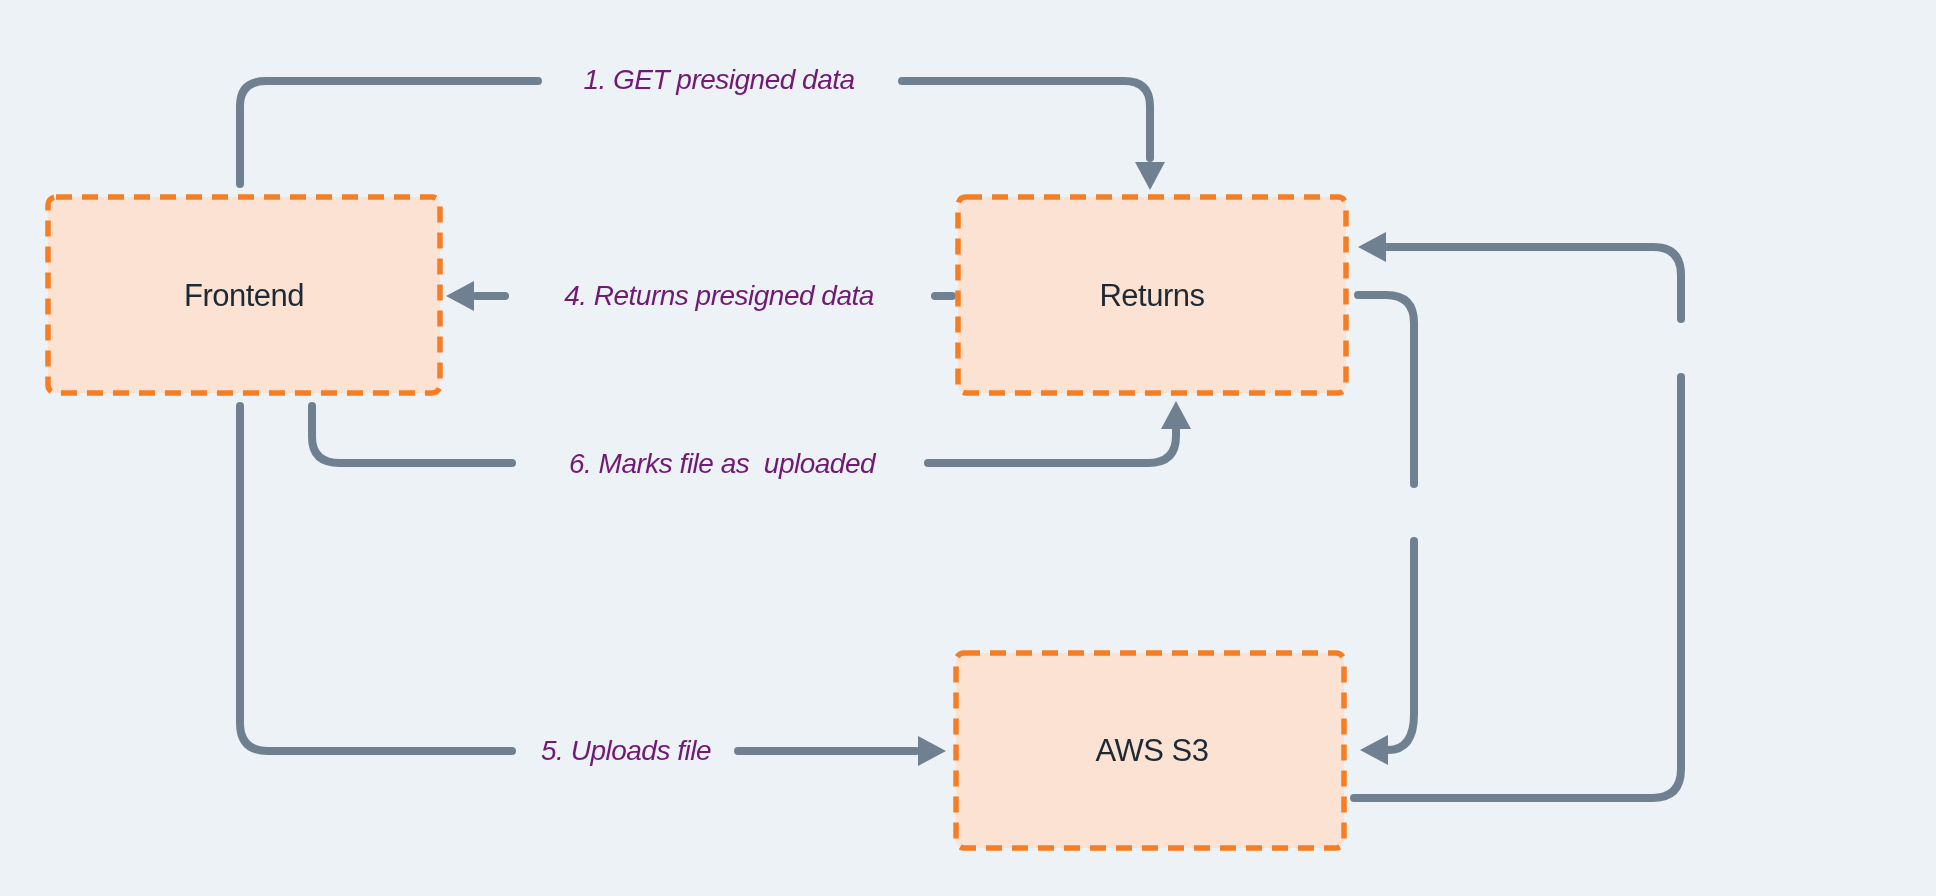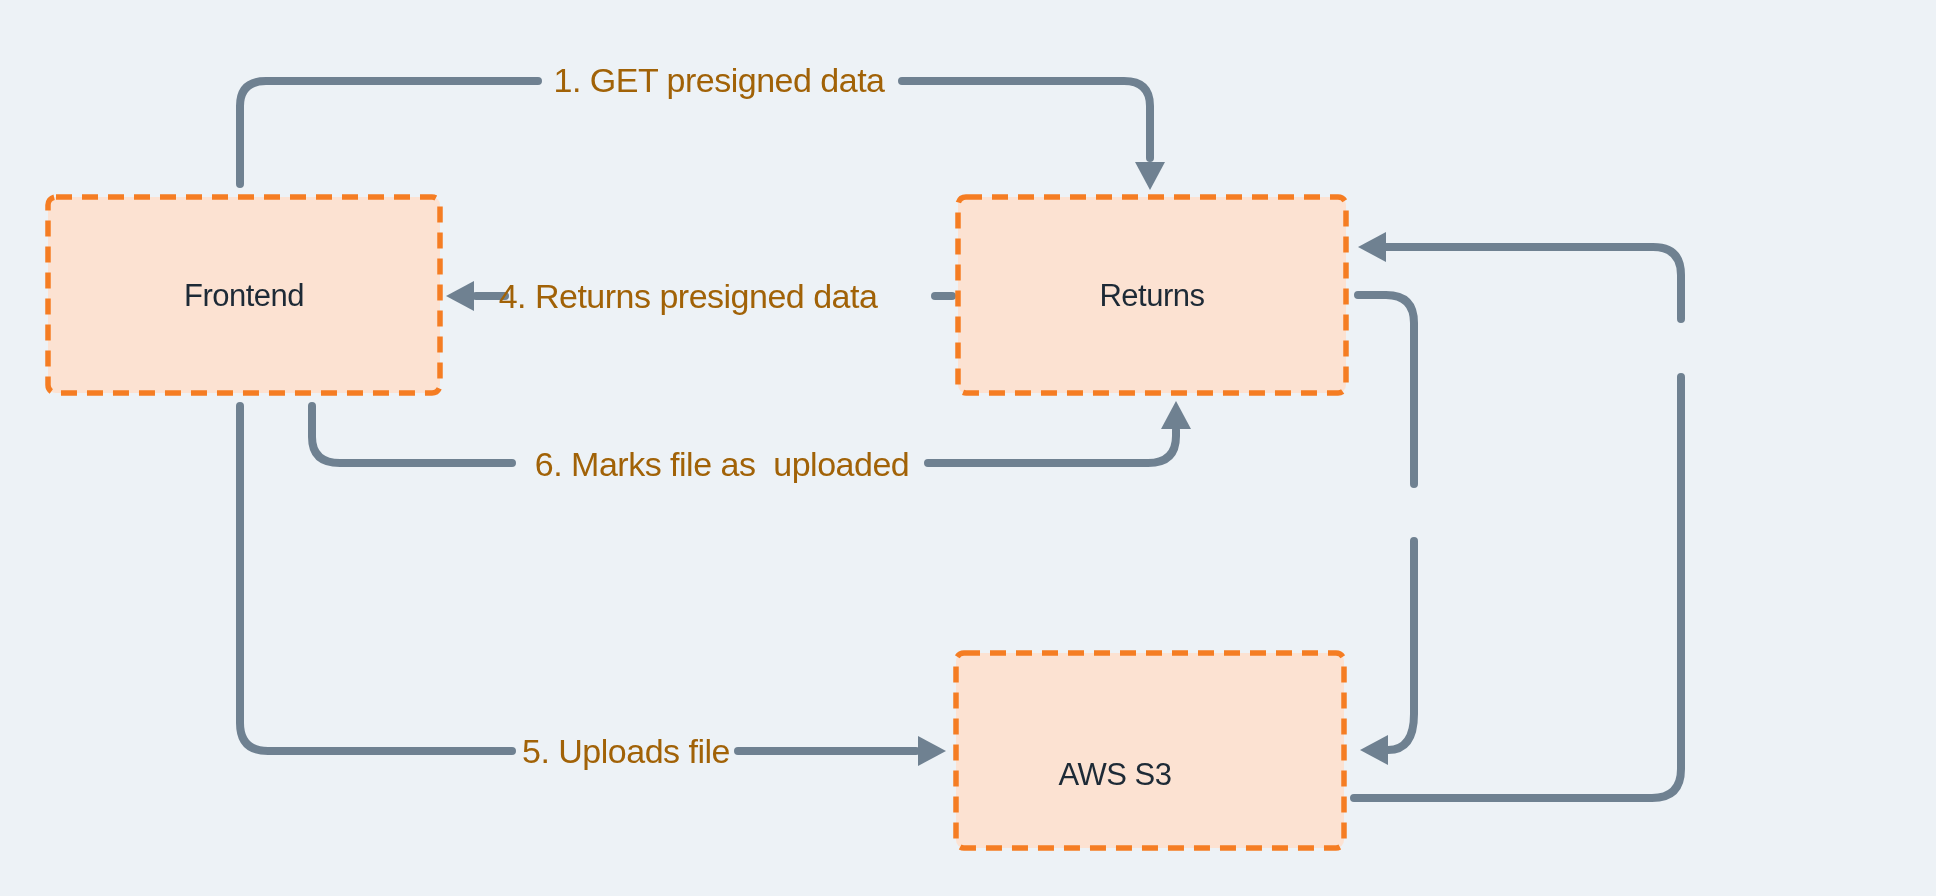--- a/index.html
+++ b/index.html
@@ -25,25 +25,26 @@
     transform: translate(-50%, -50%);
     font-size: 31px;
     font-weight: 400;
     color: #1d2a36;
     letter-spacing: -0.5px;
     white-space: pre;
   }
   .edge-label {
     position: absolute;
     transform: translate(-50%, -50%);
-    font-size: 34px;
+    font-size: 28px;
     font-weight: 400;
-    color: #a16207;
+    color: #701a75;
     letter-spacing: -0.5px;
     white-space: pre;
+    font-style: italic;
   }
 </style>
 </head>
 <body>
 
 <div class="stage">
 
   <svg width="1936" height="896" viewBox="0 0 1936 896">
     <g fill="none" stroke="#6f8191" stroke-width="8" stroke-linecap="round" stroke-linejoin="round">
 
@@ -77,20 +78,20 @@
 
     <g fill="#fce2d2" stroke="#f57d23" stroke-width="5.5" stroke-dasharray="16 10">
       <rect x="48" y="197" width="392" height="196" rx="8"></rect>
       <rect x="958" y="197" width="388" height="196" rx="8"></rect>
       <rect x="956" y="653" width="388" height="195" rx="8"></rect>
     </g>
   </svg>
 
   <div class="node-label" style="left:244px; top:296px;">Frontend</div>
   <div class="node-label" style="left:1152px; top:296px;">Returns</div>
-  <div class="node-label" style="left:1115px; top:751px;margin-top:24px;">AWS S3</div>
+  <div class="node-label" style="left:1152px; top:751px;">AWS S3</div>
 
   <div class="edge-label" style="left:719px; top:80px;">1. GET presigned data</div>
-  <div class="edge-label" style="left:688px; top:296px;">4. Returns presigned data</div>
+  <div class="edge-label" style="left:719px; top:296px;">4. Returns presigned data</div>
   <div class="edge-label" style="left:626px; top:751px;">5. Uploads file</div>
   <div class="edge-label" style="left:722px; top:464px;text-align:center;">6. Marks file as  uploaded</div>
 
 </div>
 
 </body></html>

